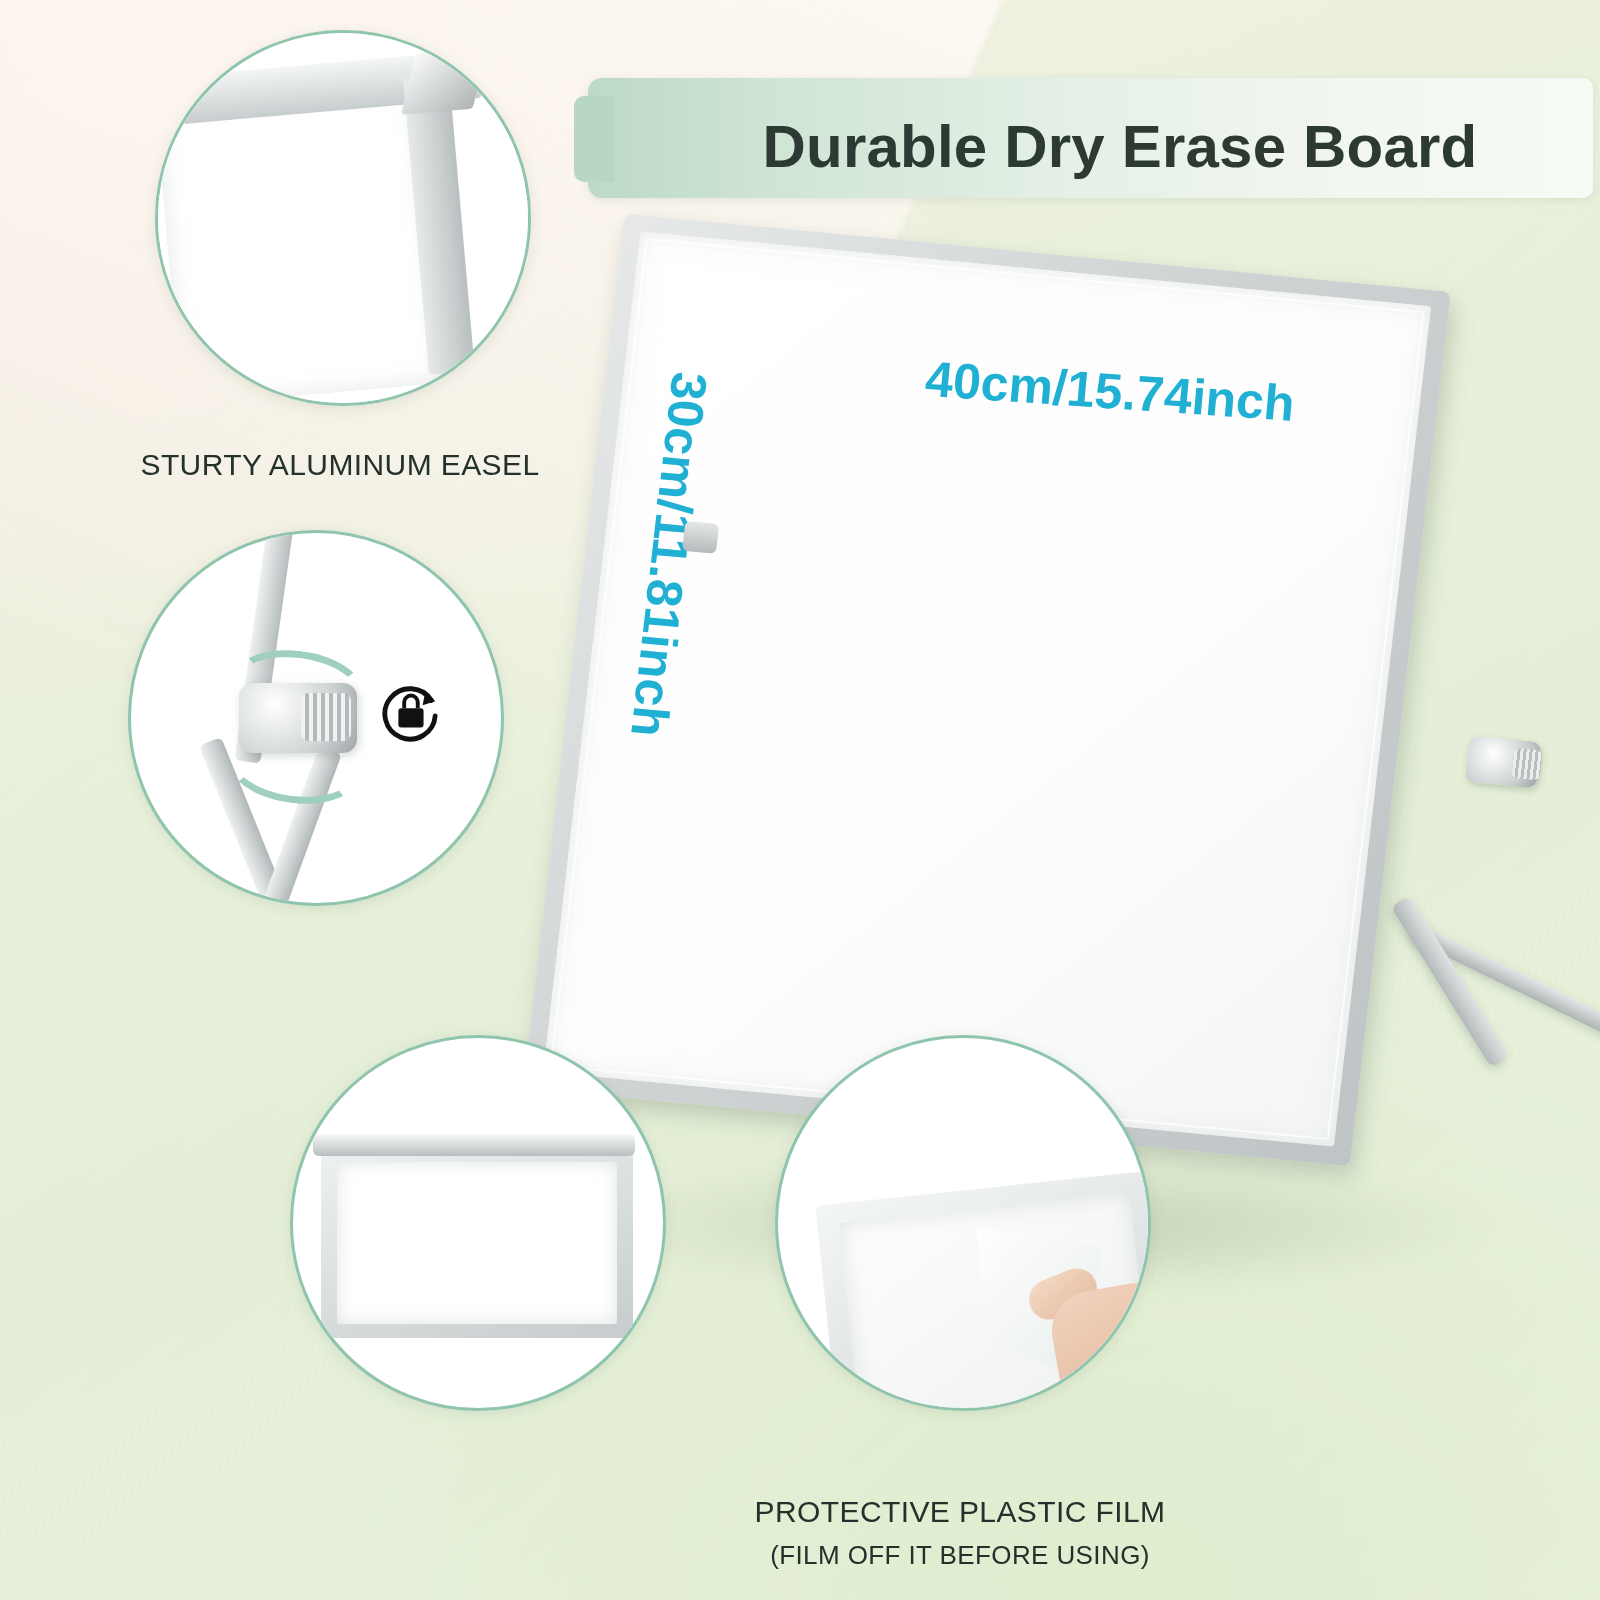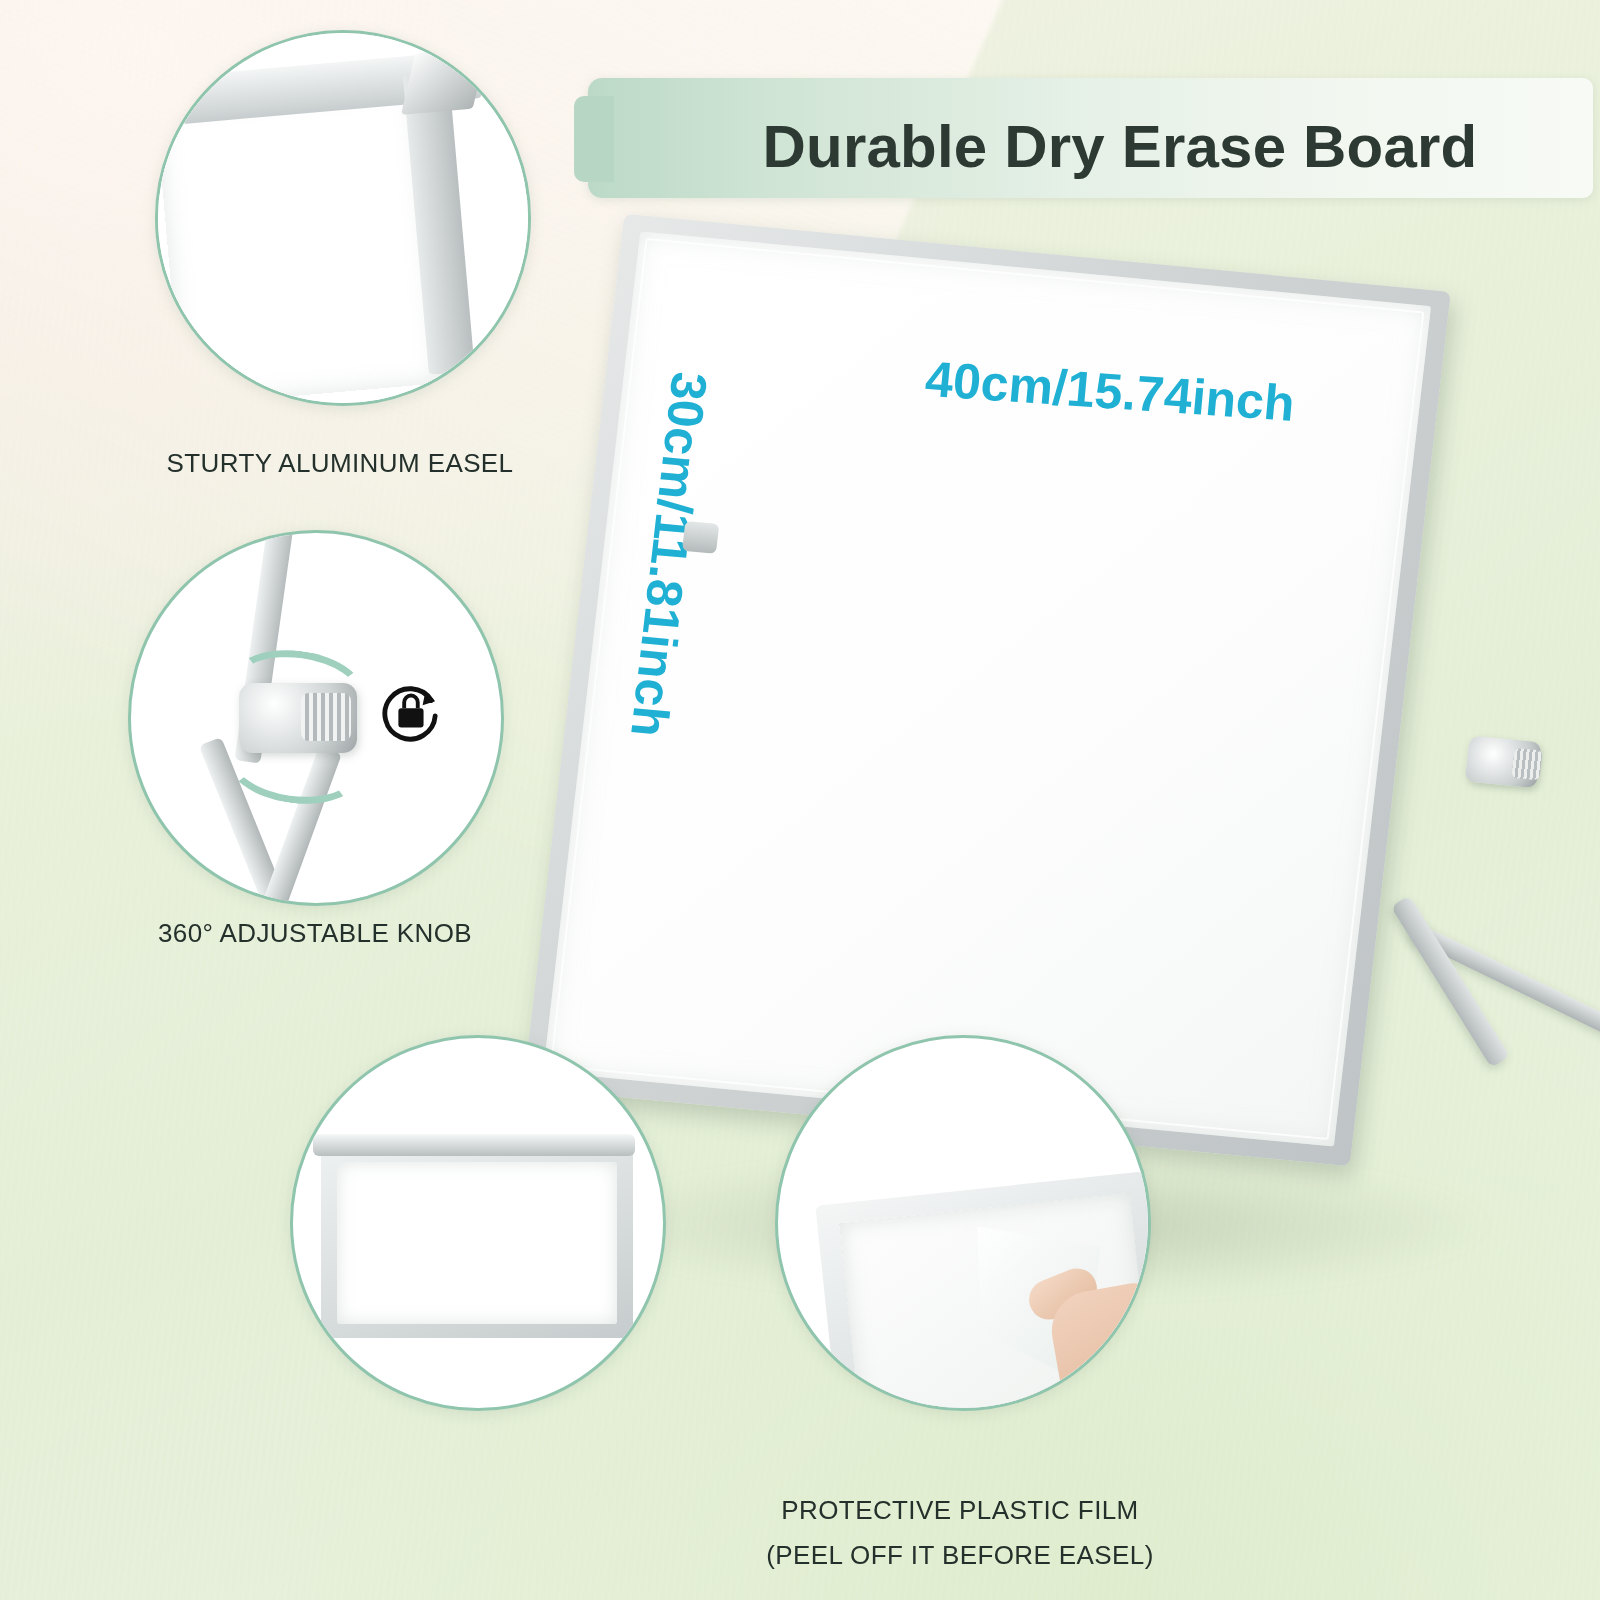--- a/index.html
+++ b/index.html
@@ -114,21 +114,21 @@
   
   .circle{
     position:absolute;border-radius:50%;
     border:3px solid #8fc4ad;
     background:#ffffff;
     overflow:hidden;
     box-shadow:0 3px 14px rgba(120,150,130,.18);
   }
   .cap{
     position:absolute;text-align:center;color:#24302b;
-    font-size:26px;letter-spacing:.4px;white-space:nowrap;
+    font-size:30px;letter-spacing:.4px;white-space:nowrap;
   }
   .cap.sub{font-size:26px;}
 
   
   #c1{left:155px;top:30px;width:370px;height:370px;}
   .corner-art{position:absolute;left:0;top:0;width:100%;height:100%;background:#fff;}
   .corner-top{
     position:absolute;left:22px;top:30px;width:300px;height:48px;
     background:linear-gradient(180deg,#f4f6f6,#c7cdce);
     transform:rotate(-5deg);border-radius:4px;
@@ -284,21 +284,20 @@
       <div class="lock-badge">
         <svg viewBox="0 0 64 64" width="62" height="62">
           <path d="M54 20 A26 26 0 1 0 58 36" fill="none" stroke="#111" stroke-width="5" stroke-linecap="round"></path>
           <path d="M48 10 L58 21 L45 25 Z" fill="#111"></path>
           <rect x="20" y="28" width="26" height="20" rx="3" fill="#111"></rect>
           <path d="M26 28 v-6 a7 7 0 0 1 14 0 v6" fill="none" stroke="#111" stroke-width="4"></path>
         </svg>
       </div>
     </div>
   </div>
-  <div class="cap" style="left:30px;top:918px;width:570px;">360° ADJUSTABLE KNOB</div>
 
   <div class="circle" id="c3">
     <div style="position:absolute;inset:0;">
       <div class="flat-board">
           <div class="flat-board-face"></div>
         </div>
       <div class="flat-edge"></div>
     </div>
   </div>
 
@@ -306,14 +305,14 @@
     <div style="position:absolute;inset:0;">
       <div class="film-board">
           <div class="film-face"></div>
         </div>
       <div class="peel"></div>
       <div class="finger"></div>
       <div class="hand"></div>
     </div>
   </div>
   <div class="cap" style="left:660px;top:1495px;width:600px;">PROTECTIVE PLASTIC FILM</div>
-  <div class="cap sub" style="left:660px;top:1540px;width:600px;">(PEEL OFF IT BEFORE EASEL)</div>
+  <div class="cap sub" style="left:660px;top:1540px;width:600px;">(FILM OFF IT BEFORE USING)</div>
 </div>
 
 </body></html>

